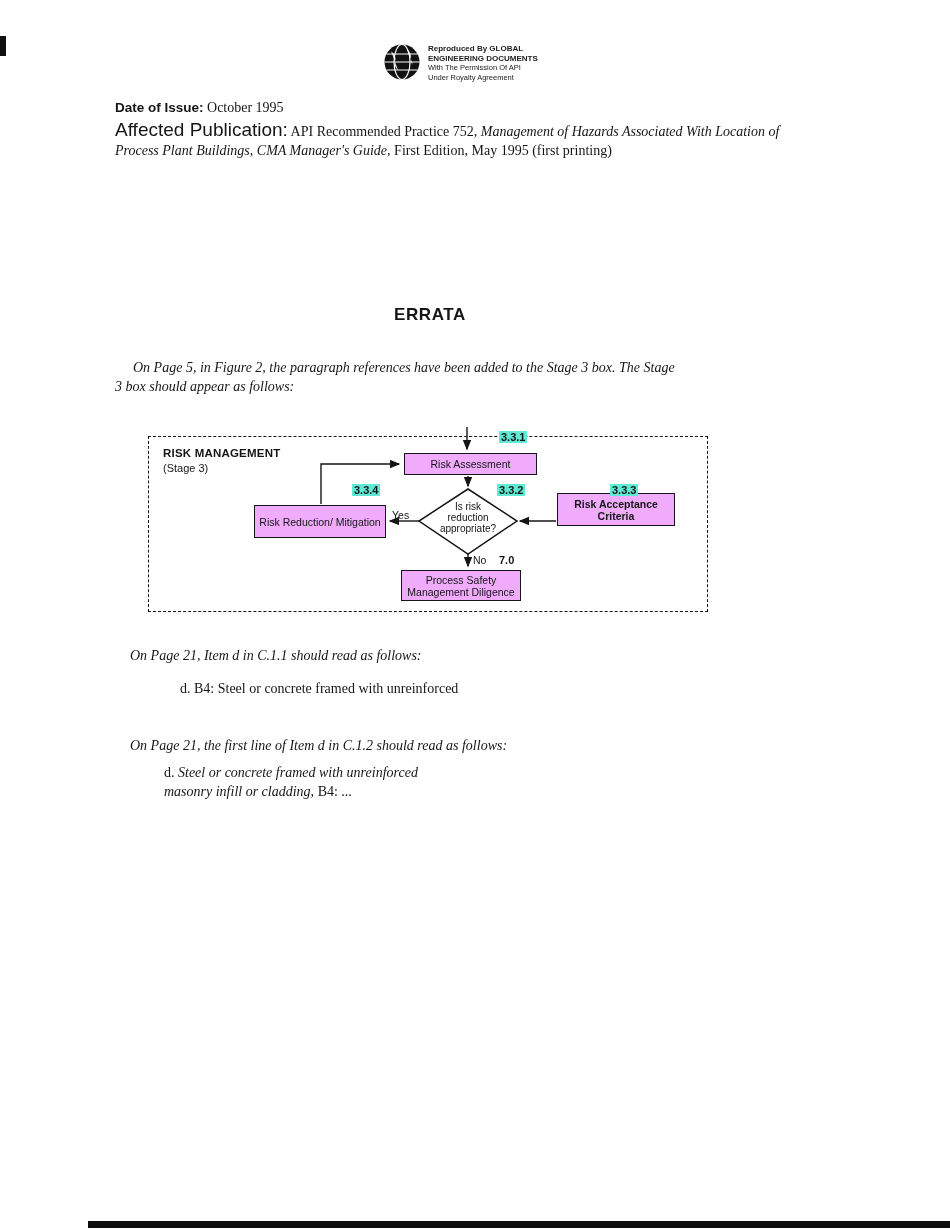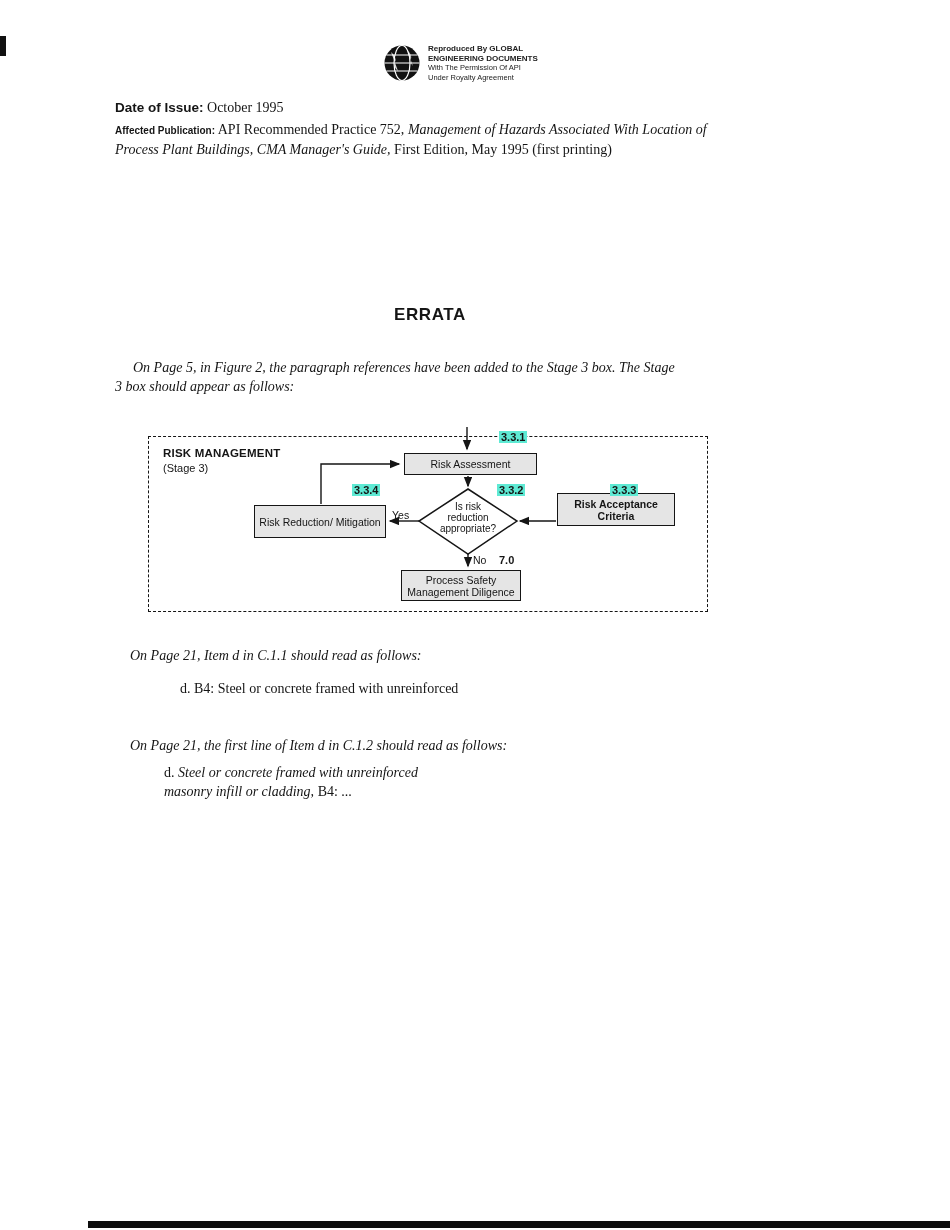--- a/index.html
+++ b/index.html
@@ -8,43 +8,43 @@
   .page { position:absolute; left:0; top:0; width:950px; height:1230px; background:#ffffff; overflow:hidden; }
 
   .sans { font-family:"Liberation Sans", sans-serif; }
   .i { font-style:italic; }
 
   
   .artifact-topleft { position:absolute; left:0; top:36px; width:6px; height:20px; background:#111; }
   .artifact-bottom  { position:absolute; left:88px; bottom:2px; width:862px; height:7px; background:#0d0d0d; }
 
   
-  .logo { position:absolute; left:383px; top:42px; display:flex; align-items:flex-end; gap:7px; }
+  .logo { position:absolute; left:383px; top:42px; display:flex; align-items:center; gap:7px; }
   .logo-text { padding-top:2px; font-family:"Liberation Sans", sans-serif; font-size:7.5px; line-height:9.5px; color:#222; }
   .logo-text .ll1, .logo-text .ll2 { font-weight:bold; font-size:8px; }
 
   
   .date-line { position:absolute; left:115px; top:100px; font-size:14px; }
   .date-line .lbl { font-family:"Liberation Sans", sans-serif; font-weight:bold; font-size:13.5px; }
   .pub { position:absolute; left:115px; top:121px; width:740px; font-size:14px; line-height:18.5px; }
-  .pub .lbl { font-family:"Liberation Sans", sans-serif; font-weight:bold; font-size:10px; }
+  .pub .lbl { font-family:"Liberation Sans", sans-serif; font-weight:normal; font-size:19px; }
 
   .errata-title { position:absolute; left:115px; top:305px; width:630px; text-align:center;
                   font-size:17px; font-weight:bold; letter-spacing:0.6px; }
 
   .intro { position:absolute; left:115px; top:358px; width:650px; font-size:14px; line-height:19px; font-style:italic; }
   .intro .indent { text-indent:18px; }
 
   
   .diagram { position:absolute; left:148px; top:436px; width:560px; height:176px;
              border:1.6px dashed #151515; font-family:"Liberation Sans", sans-serif; }
   .arrows { position:absolute; left:0; top:0; width:560px; height:176px; overflow:visible; }
   .dg-title { position:absolute; left:14px; top:10px; font-size:11.5px; font-weight:bold; letter-spacing:0.2px; }
   .dg-sub   { position:absolute; left:14px; top:25px; font-size:11px; }
-  .node { position:absolute; border:1.5px solid #151515; background:#e5e5e5; display:flex; align-items:center;
+  .node { position:absolute; border:1.5px solid #151515; background:#f0abfc; display:flex; align-items:center;
           justify-content:center; text-align:center; font-size:10.5px; line-height:12px; }
   .node-ra  { left:255px; top:16px;  width:133px; height:22px; }
   .node-rr  { left:105px; top:68px;  width:132px; height:33px; }
   .node-ac  { left:408px; top:56px;  width:118px; height:33px;font-weight:bold; }
   .node-psm { left:252px; top:133px; width:120px; height:31px; }
   .dtext { position:absolute; left:284px; top:64px; width:70px; text-align:center;
            font-size:10px; line-height:11px; }
   .ref { position:absolute; font-size:11px; font-weight:bold; background:#5eead4; padding:0 2px; }
   .ref-331 { left:350px; top:-6px; }
   .ref-332 { left:348px; top:47px; }

